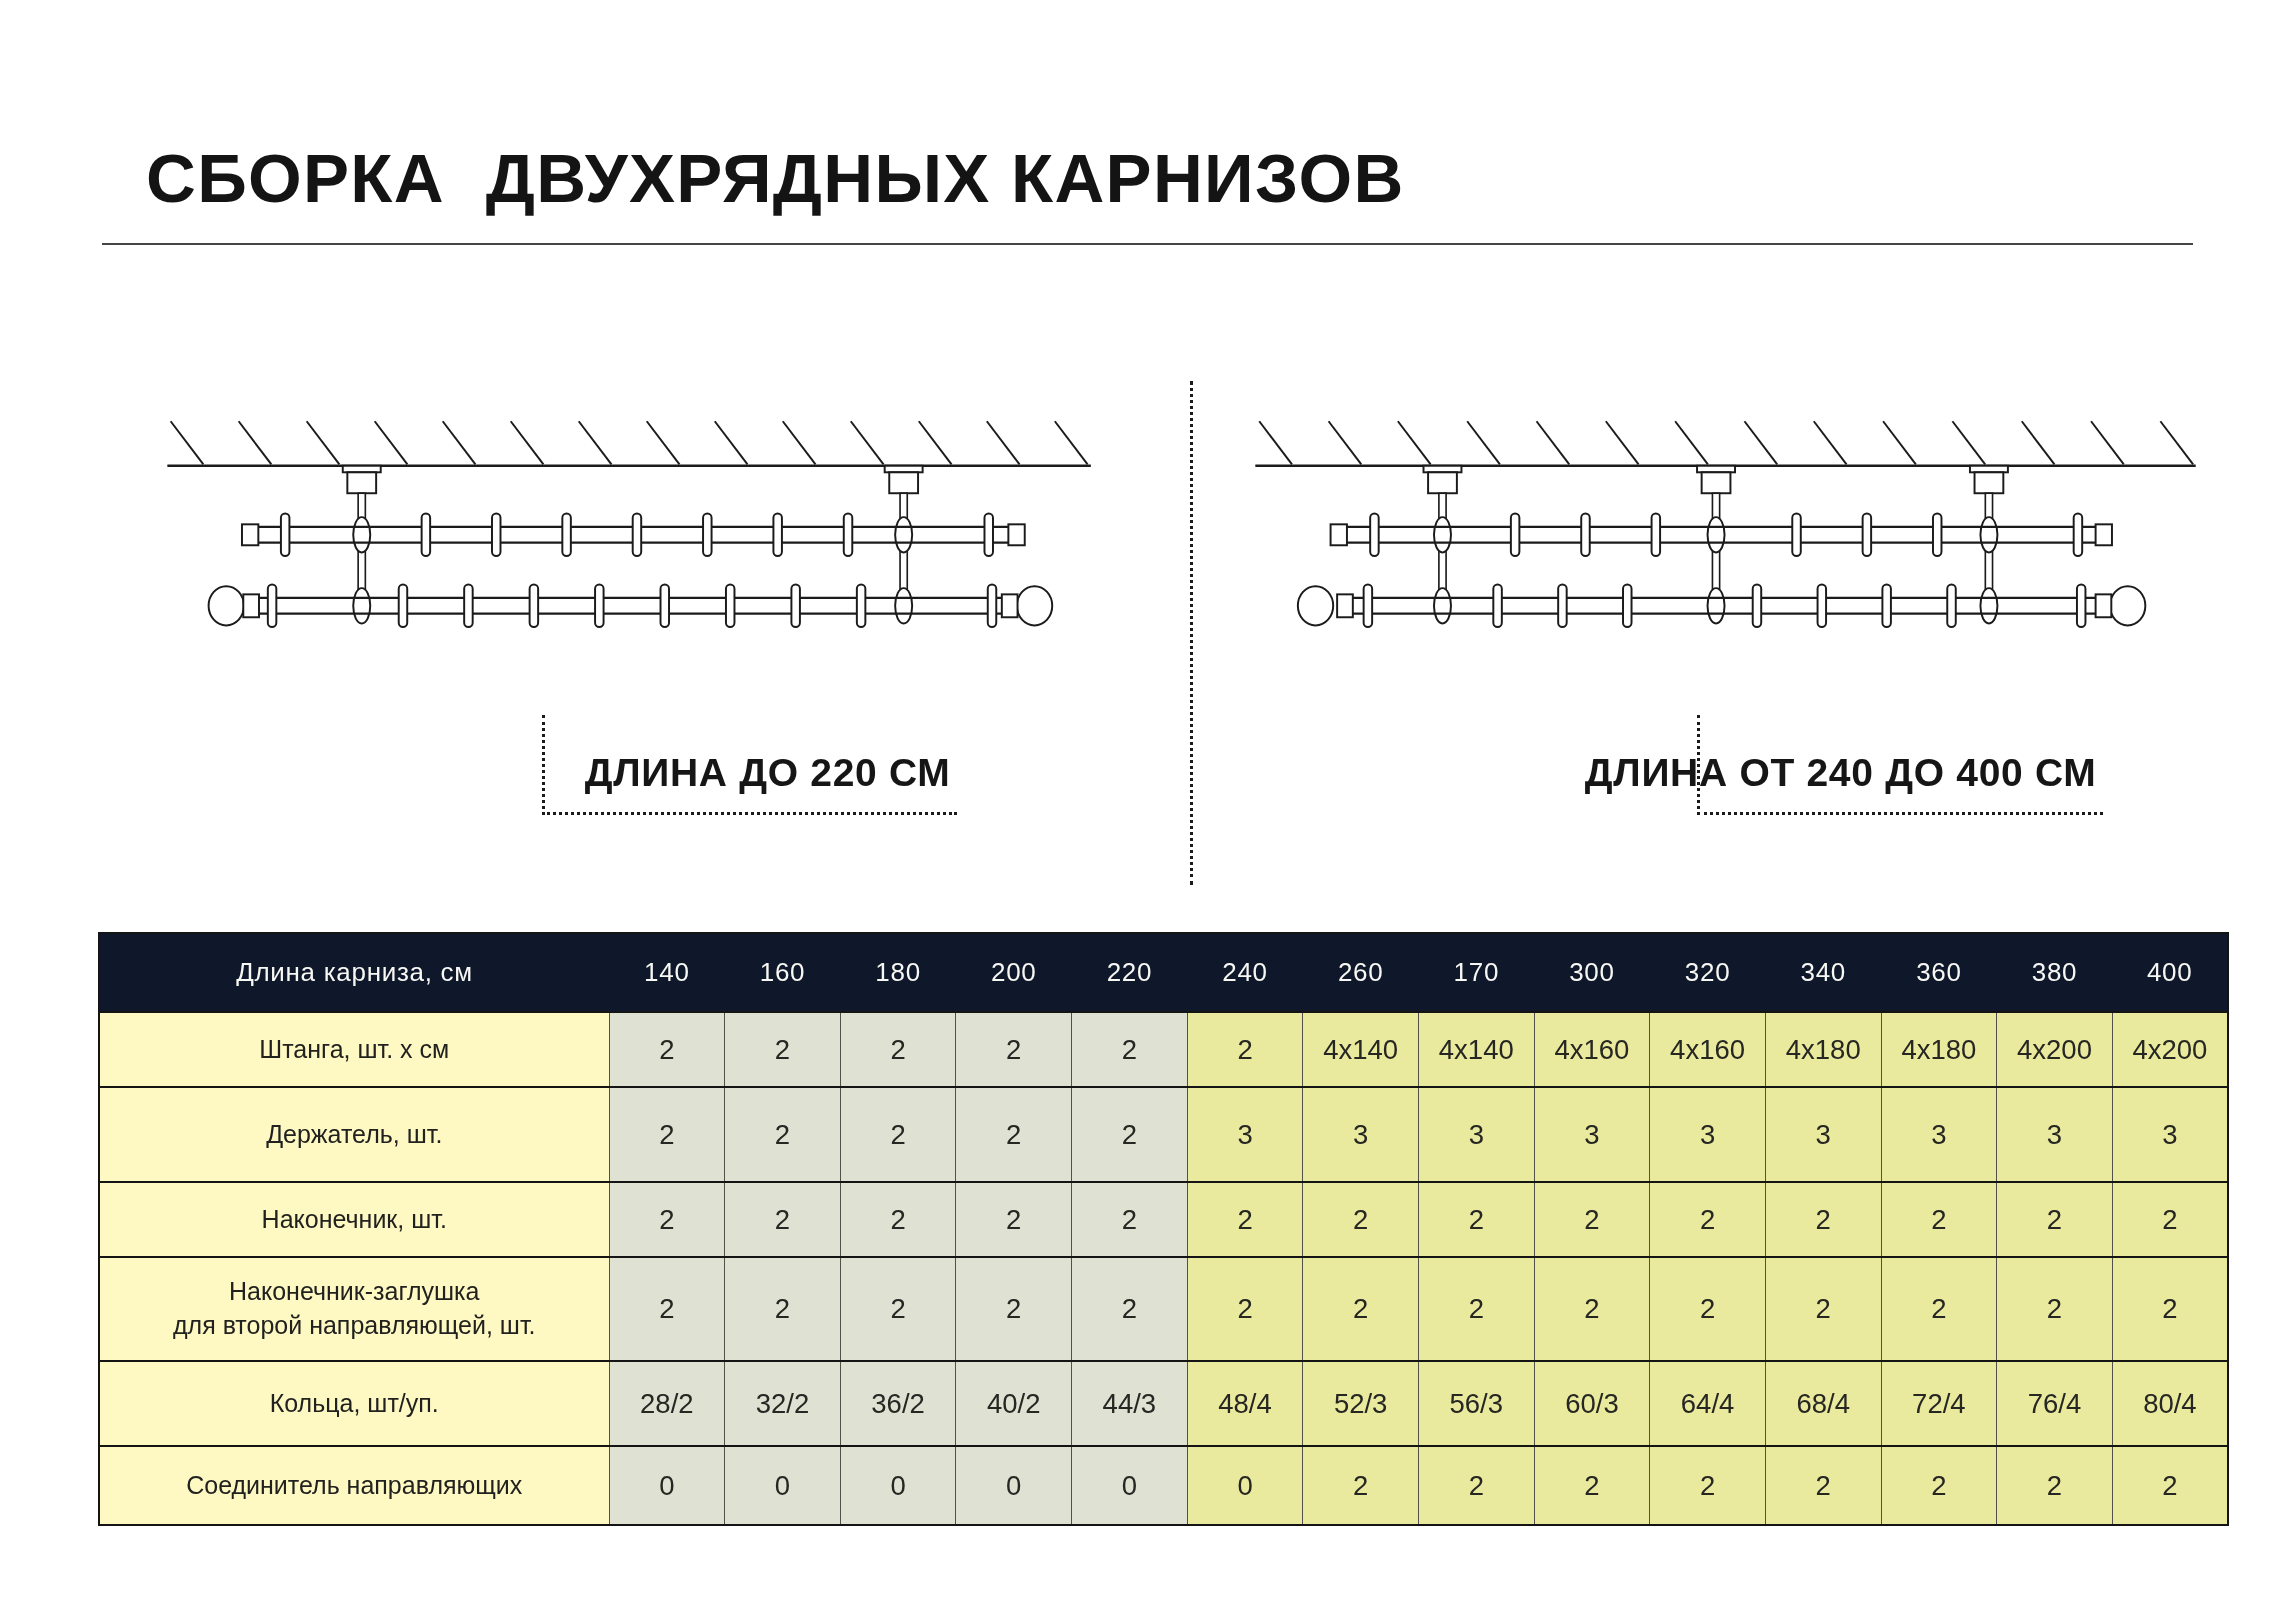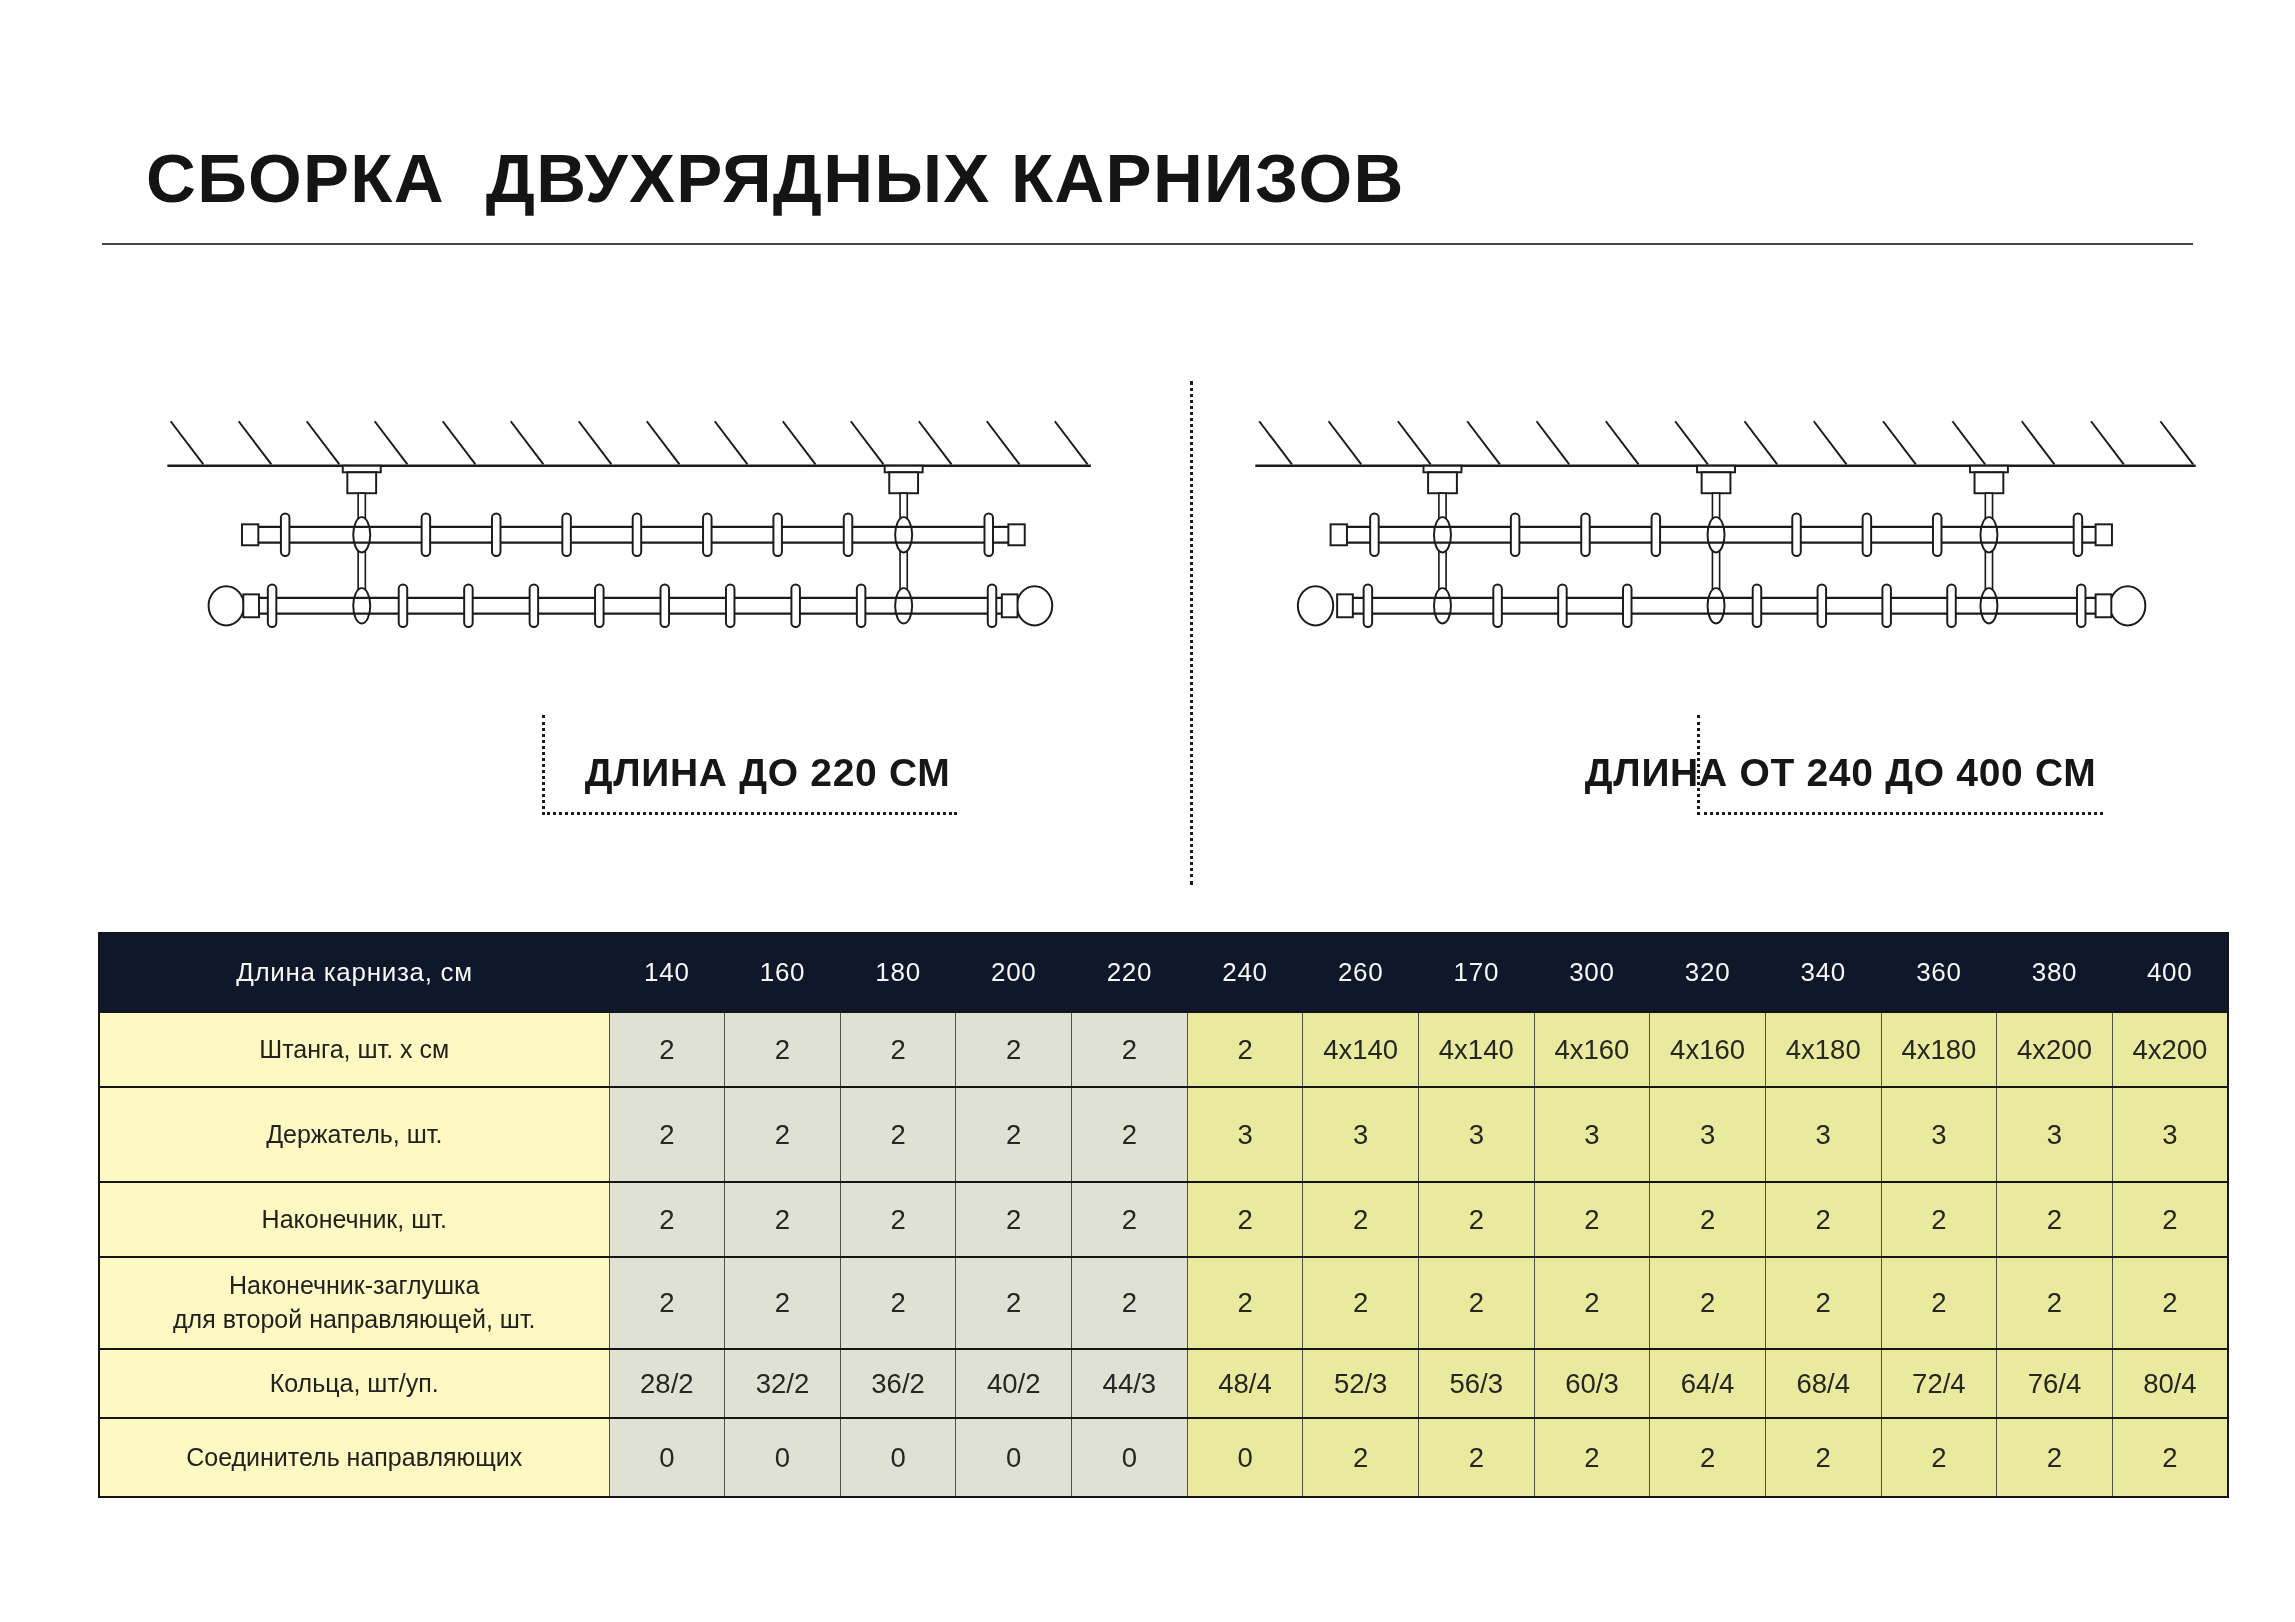--- a/index.html
+++ b/index.html
@@ -52,22 +52,22 @@
   }
   table.spec td.lab {
     background:#fef9c3; font-size:25px; border-left:none;
     white-space:pre-line; line-height:1.35; color:#21211f;
   }
   table.spec td.g1 { background:#dfe1d3; font-size:27.5px; color:#262622; }
   table.spec td.g2 { background:#e9ea9e; font-size:27.5px; color:#262622; }
   tbody tr:nth-child(1){ height:75px; }
   tbody tr:nth-child(2){ height:95px; }
   tbody tr:nth-child(3){ height:75px; }
-  tbody tr:nth-child(4){ height:92px; }
-  tbody tr:nth-child(5){ height:69px; }
+  tbody tr:nth-child(4){ height:104px; }
+  tbody tr:nth-child(5){ height:85px; }
   tbody tr:nth-child(6){ height:79px; }
 </style>
 </head>
 <body>
 
 <div class="page">
 
   <h1 class="title">СБОРКА  ДВУХРЯДНЫХ КАРНИЗОВ</h1>
   <div class="title-rule"></div>
 

